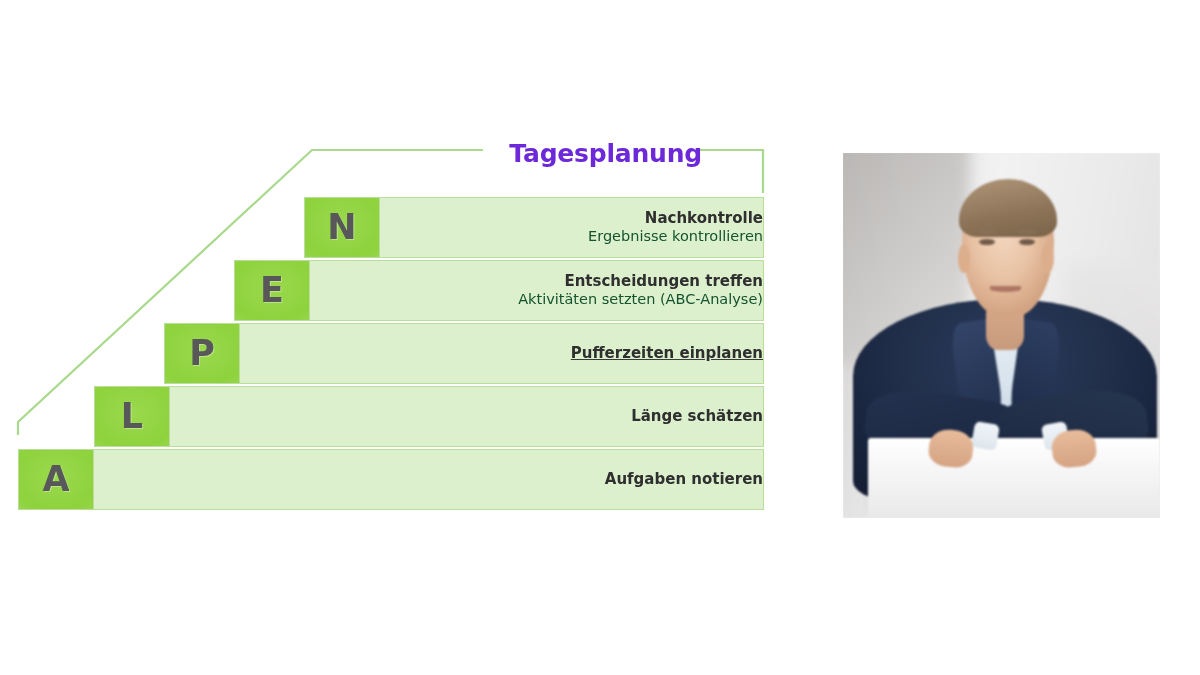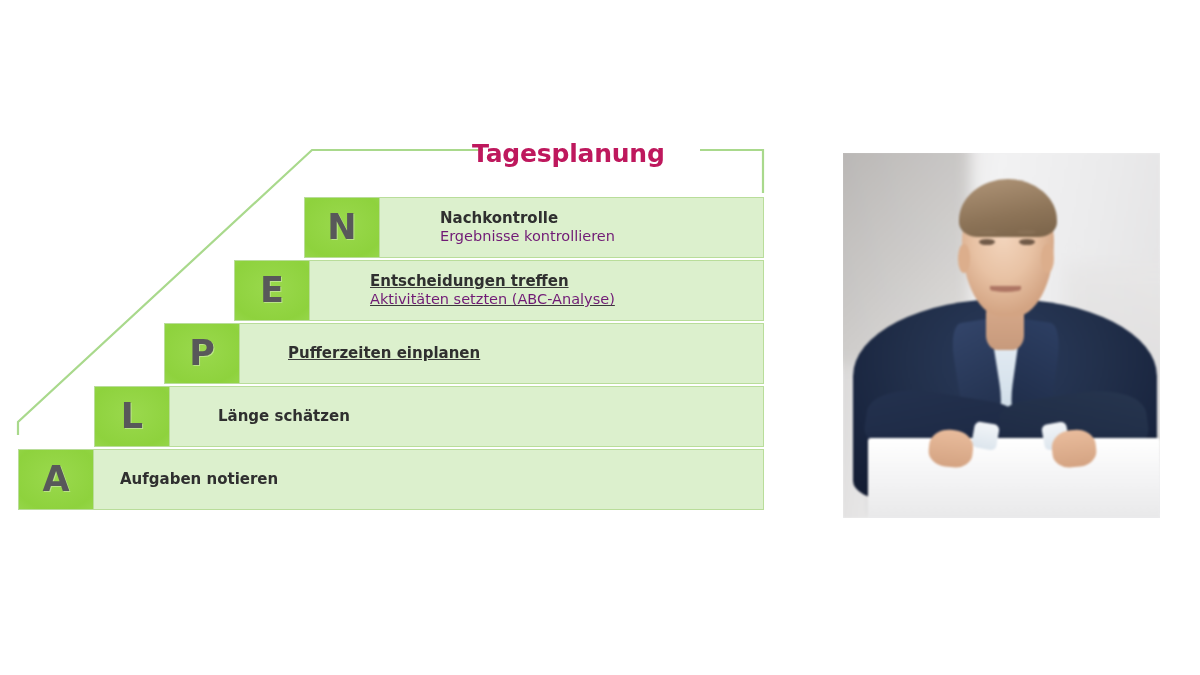--- a/index.html
+++ b/index.html
@@ -39,25 +39,25 @@
     width: 800px;
     height: 400px;
     pointer-events: none;
   }
 
   #diagram-title {
     position: absolute;
     left: 472px;
     top: 9px;
     width: 230px;
-    text-align: left;
+    text-align: right;
     font-family: "DejaVu Sans", sans-serif;
     font-size: 25px;
     font-weight: bold;
-    color: #be185d;
+    color: #6d28d9;
     letter-spacing: -0.2px;
     white-space: nowrap;
   }
 
   
   .step-row {
     position: absolute;
     height: 61px;
     box-sizing: border-box;
     border: 1px solid #b9dd9a;
@@ -93,41 +93,42 @@
     line-height: 1;
   }
 
   .row-text {
     flex: 1 1 auto;
     display: flex;
     flex-direction: column;
     justify-content: center;
     padding-left: 24px;
     color: #3a3a3a;
+    text-align: right;
   }
   .row-title {
     font-family: "DejaVu Sans", sans-serif;
     font-size: 15px;
     font-weight: bold;
     color: #2f2f2f;
     line-height: 1.25;
     white-space: nowrap;
   }
   .row-sub {
     font-family: "DejaVu Sans", sans-serif;
     font-size: 14.5px;
     font-weight: normal;
-    color: #701a75;
+    color: #14532d;
     line-height: 1.3;
     white-space: nowrap;
   }
 
   
   .r-n .row-text { padding-left: 60px; }
-  .r-e .row-text { padding-left: 60px; text-decoration: underline; }
+  .r-e .row-text { padding-left: 60px; }
   .r-p .row-text { padding-left: 48px; text-decoration: underline; }
   .r-l .row-text { padding-left: 48px; gap: 31px; }
   .r-a .row-text { padding-left: 26px; }
 
   
   #portrait-photo {
     position: absolute;
     left: 843px;
     top: 153px;
     width: 317px;

